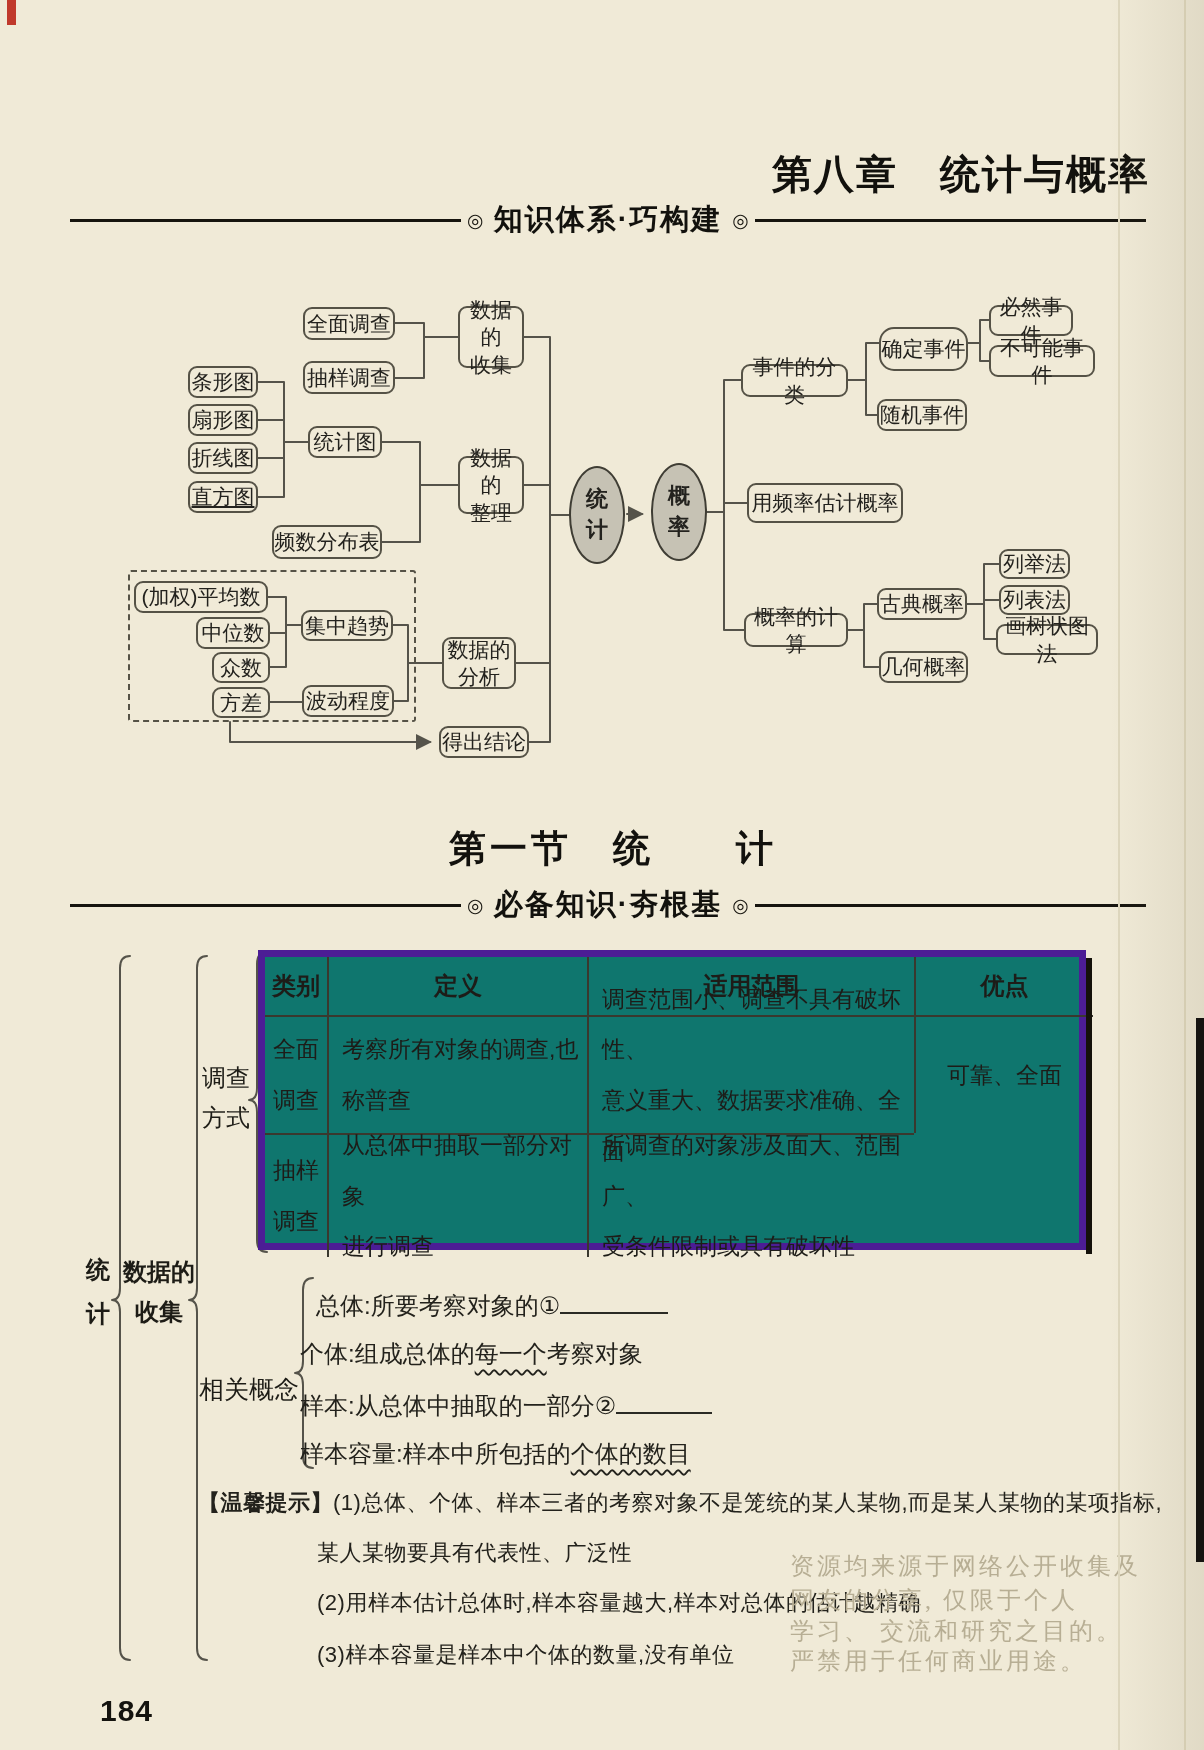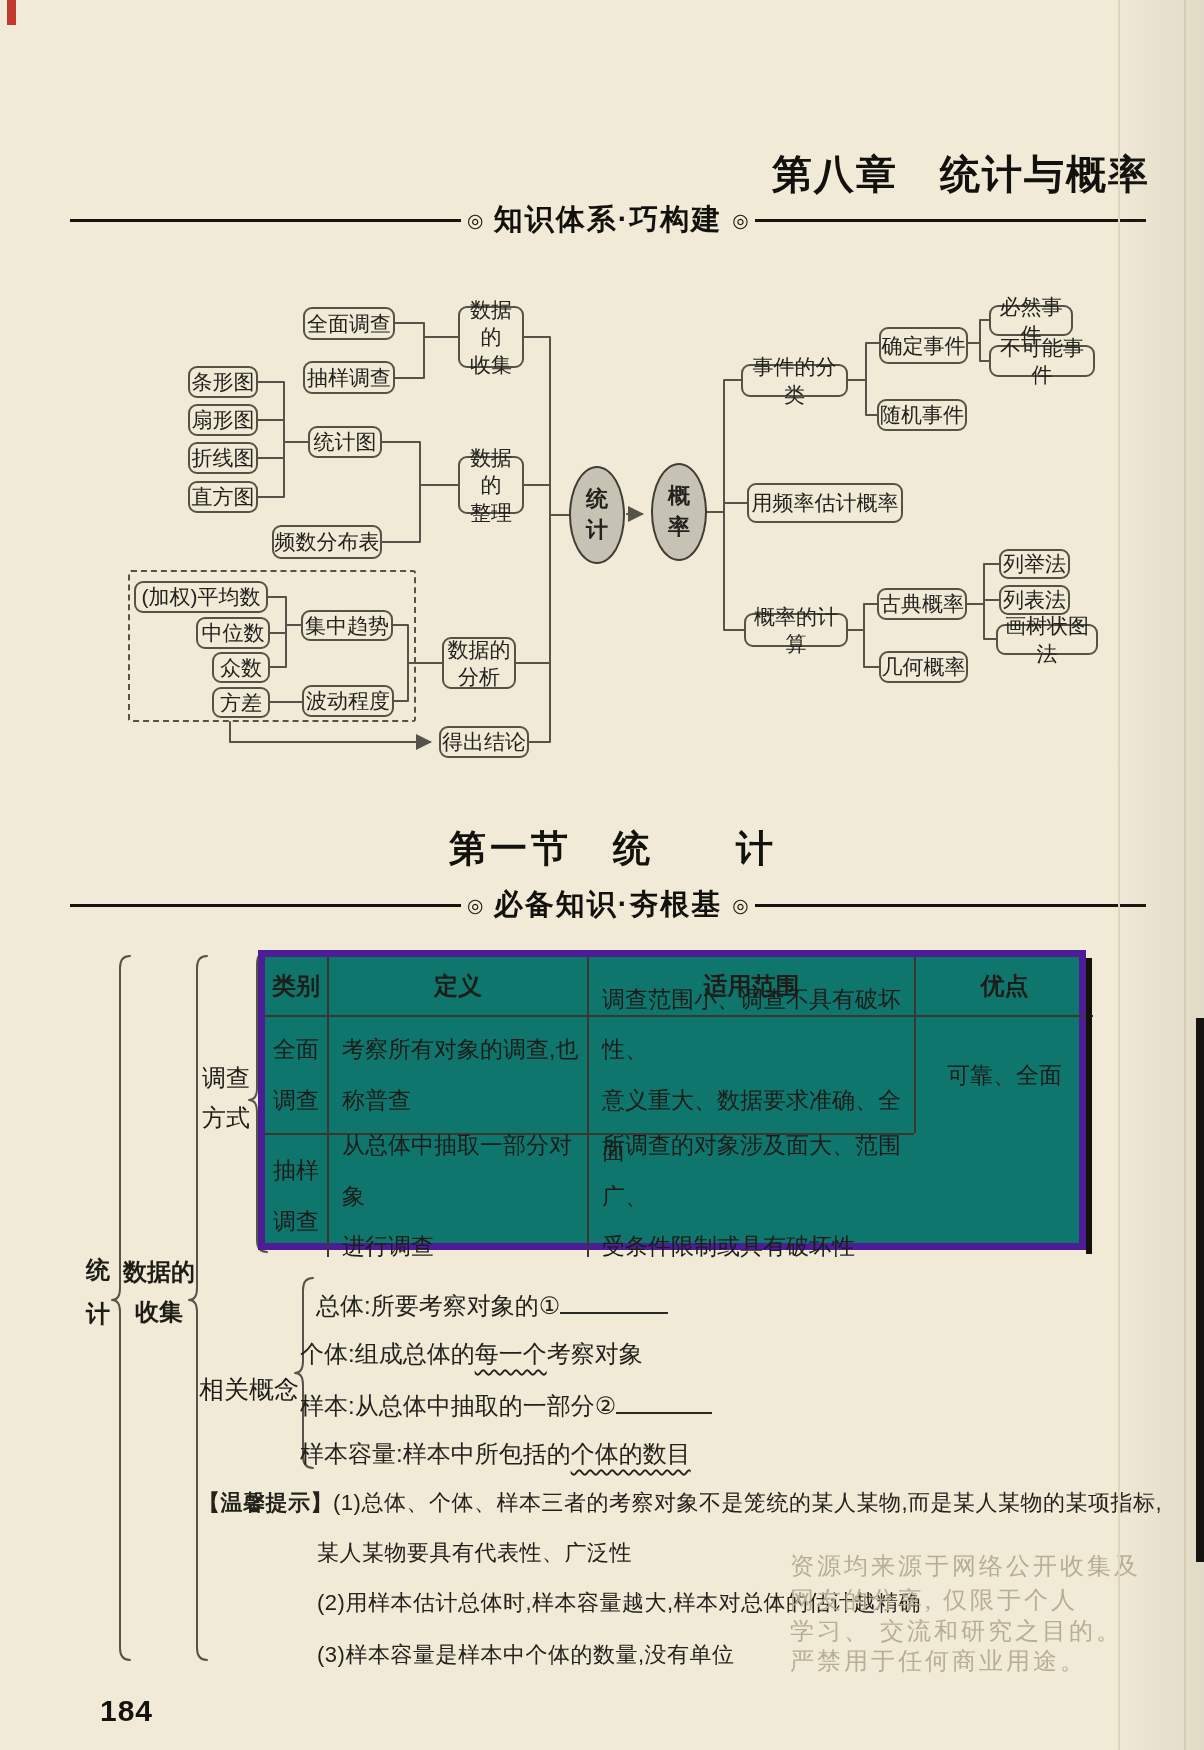--- a/index.html
+++ b/index.html
@@ -98,21 +98,21 @@
     </g>
   </svg>
 
   <div class="node" style="left:303px;top:307px;width:92px;height:33px;">全面调查</div>
   <div class="node" style="left:303px;top:361px;width:92px;height:33px;">抽样调查</div>
   <div class="node" style="left:458px;top:306px;width:66px;height:62px;">数据的
 收集</div>
   <div class="node" style="left:188px;top:366px;width:70px;height:32px;">条形图</div>
   <div class="node" style="left:188px;top:404px;width:70px;height:32px;">扇形图</div>
   <div class="node" style="left:188px;top:442px;width:70px;height:32px;">折线图</div>
-  <div class="node" style="left:188px;top:481px;width:70px;height:32px;">直方图</div>
+  <div class="node" style="left:188px;top:481px;width:70px;height:32px;text-decoration:underline;">直方图</div>
   <div class="node" style="left:308px;top:426px;width:74px;height:32px;">统计图</div>
   <div class="node" style="left:272px;top:525px;width:110px;height:34px;">频数分布表</div>
   <div class="node" style="left:458px;top:456px;width:66px;height:58px;">数据的
 整理</div>
 
   <div class="dashed" style="left:128px;top:570px;width:288px;height:152px;"></div>
   <div class="node" style="left:134px;top:581px;width:134px;height:32px;">(加权)平均数</div>
   <div class="node" style="left:196px;top:617px;width:74px;height:32px;">中位数</div>
   <div class="node" style="left:212px;top:652px;width:58px;height:31px;">众数</div>
   <div class="node" style="left:301px;top:610px;width:92px;height:31px;">集中趋势</div>
@@ -121,21 +121,21 @@
   <div class="node" style="left:442px;top:637px;width:74px;height:52px;">数据的
 分析</div>
   <div class="node" style="left:439px;top:726px;width:90px;height:32px;">得出结论</div>
 
   <div class="node ellipse" style="left:569px;top:466px;width:56px;height:98px;">统
 计</div>
   <div class="node ellipse" style="left:651px;top:463px;width:56px;height:98px;">概
 率</div>
 
   <div class="node" style="left:741px;top:364px;width:107px;height:33px;">事件的分类</div>
-  <div class="node" style="left:879px;top:327px;width:89px;height:37px;">确定事件</div>
+  <div class="node" style="left:879px;top:327px;width:89px;height:44px;border-radius:15px;">确定事件</div>
   <div class="node" style="left:877px;top:399px;width:90px;height:32px;">随机事件</div>
   <div class="node" style="left:989px;top:305px;width:84px;height:31px;">必然事件</div>
   <div class="node" style="left:989px;top:345px;width:106px;height:32px;">不可能事件</div>
   <div class="node" style="left:747px;top:483px;width:156px;height:40px;">用频率估计概率</div>
   <div class="node" style="left:744px;top:613px;width:104px;height:34px;">概率的计算</div>
   <div class="node" style="left:877px;top:588px;width:90px;height:32px;">古典概率</div>
   <div class="node" style="left:879px;top:651px;width:89px;height:32px;">几何概率</div>
   <div class="node" style="left:999px;top:549px;width:71px;height:30px;">列举法</div>
   <div class="node" style="left:999px;top:585px;width:71px;height:30px;">列表法</div>
   <div class="node" style="left:996px;top:624px;width:102px;height:31px;">画树状图法</div>

